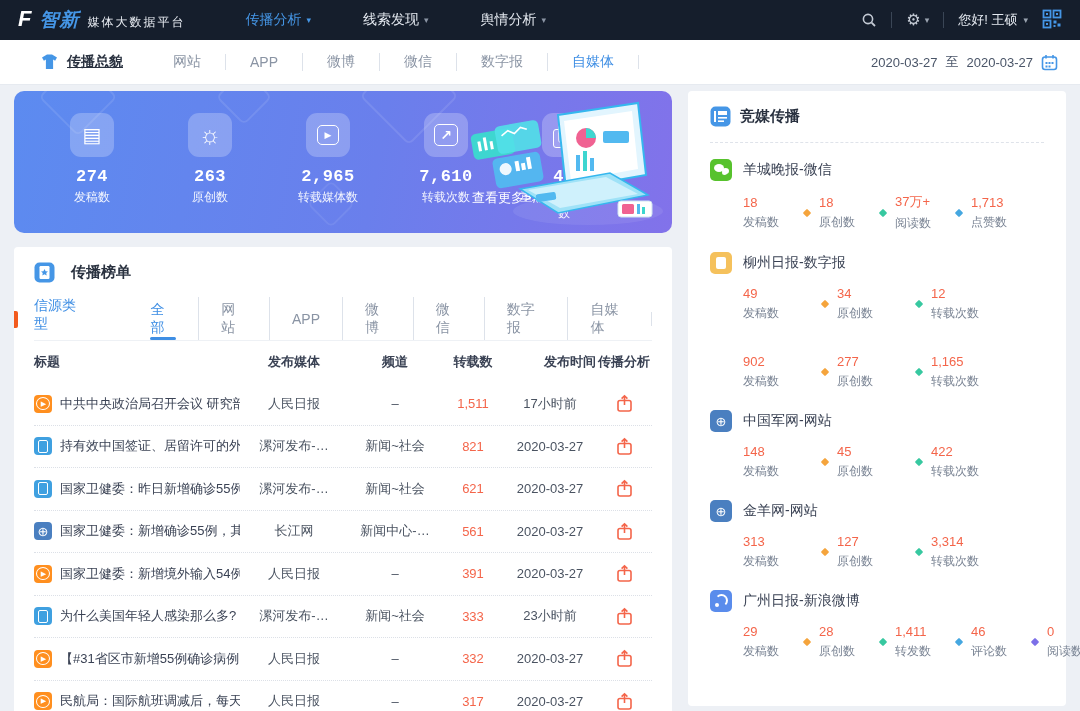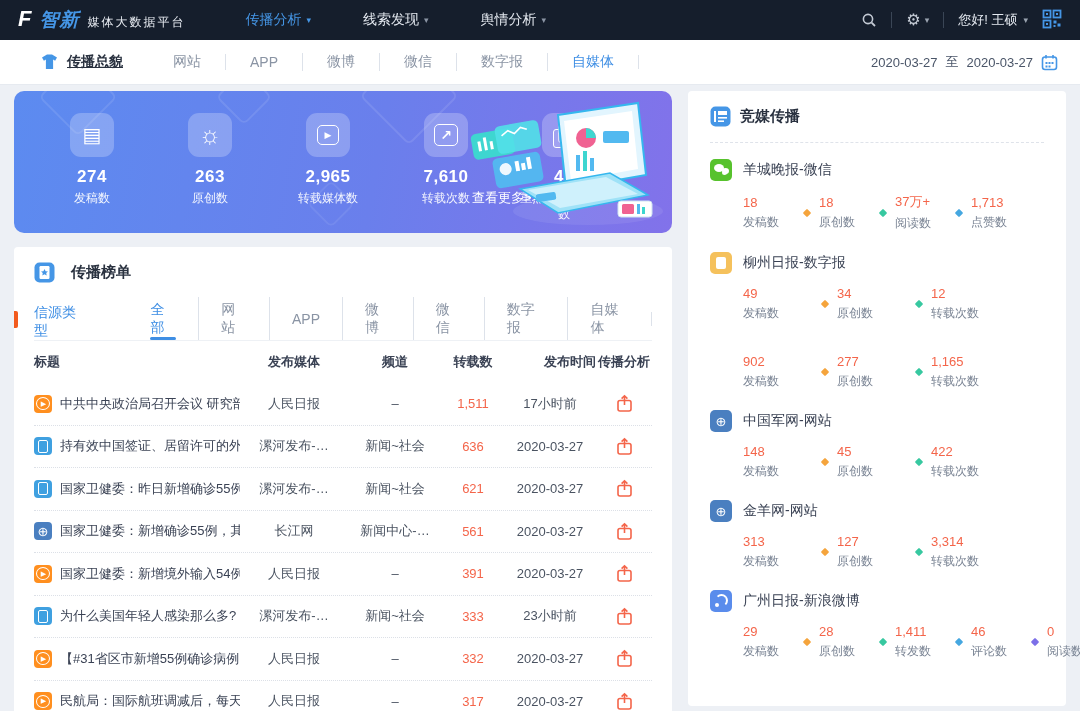--- a/index.html
+++ b/index.html
@@ -46,36 +46,36 @@
             background:linear-gradient(100deg,#5C8BF0 0%,#6A7FEC 55%,#8272EA 100%); color:#fff; }
   .deco { position:absolute; border:2px solid rgba(255,255,255,.10); transform:rotate(45deg); border-radius:6px; }
   .deco.d1 { width:56px; height:56px; left:36px; top:-22px; }
   .deco.d2 { width:40px; height:40px; left:210px; top:-14px; }
   .deco.d3 { width:70px; height:70px; left:360px; top:-30px; }
   .deco.d4 { width:34px; height:34px; left:300px; top:96px; border-color:rgba(255,255,255,.08); }
   .banner-stats { position:absolute; left:30px; top:22px; display:flex; gap:22px; }
   .b-stat { width:96px; display:flex; flex-direction:column; align-items:center; text-align:center; }
   .b-ic { width:44px; height:44px; border-radius:11px; background:rgba(255,255,255,.24); position:relative;
           display:flex; align-items:center; justify-content:center; margin-bottom:10px; }
-  .b-val { font-size:17px; font-weight:bold; letter-spacing:.5px; }
+  .b-val { font-size:17px; font-weight:bold; letter-spacing:.5px;font-family:Liberation Mono, monospace; }
   .b-lab { font-size:12px; margin-top:4px; color:rgba(255,255,255,.92); line-height:1.3; }
   .documents-icon::before { content:"▤"; color:#fff; font-size:20px; }
   .bulb-icon::before { content:"☼"; color:#fff; font-size:24px; }
   .video-frame-icon::before { content:"▶"; color:#fff; font-size:9px; border:1.6px solid #fff; border-radius:5px; padding:4px 7px; }
   .share-arrow-icon::before { content:"↗"; color:#fff; font-size:14px; font-weight:bold; border:1.6px solid #fff; border-radius:5px; padding:2px 5px; }
   .stacked-pages-icon::before { content:""; position:absolute; width:17px; height:17px; border:1.6px solid rgba(255,255,255,.65); border-radius:3px; top:11px; left:16px; }
   .stacked-pages-icon::after  { content:""; position:absolute; width:17px; height:17px; border:1.6px solid #fff; border-radius:3px; top:16px; left:11px; background:rgba(255,255,255,.1); }
   .banner-more { position:absolute; left:458px; bottom:26px; font-size:13px; color:#fff; cursor:pointer; }
   .banner-illo { position:absolute; right:4px; top:2px; }
 
   
   .ranking { margin-top:14px; min-height:470px; padding:0 20px 10px; position:relative; }
   .panel-head { display:flex; align-items:center; gap:16px; height:50px; }
   .panel-title { font-size:15px; font-weight:bold; color:#2A3240; }
-  .filter-row { display:flex; align-items:flex-end; height:44px; border-bottom:1px solid #EEF1F5; position:relative; }
+  .filter-row { display:flex; align-items:flex-start; height:44px; border-bottom:1px solid #EEF1F5; position:relative; }
   .filter-bar { position:absolute; left:-20px; top:14px; width:4px; height:17px; background:#F25A1E; border-radius:0 2px 2px 0; }
   .filter-label { color:#3E8EE4; font-size:14px; margin-right:40px; }
   .r-tabs { display:flex; align-items:center; height:100%; }
   .r-tab { font-size:14px; color:#8A94A4; padding:0 22px; cursor:pointer; height:100%; display:flex; align-items:center; position:relative; }
   .r-tab + .r-tab { border-left:1px solid #DDE2EA; }
   .r-tab.active { color:#3E8EE4; }
   .r-tab.active::after { content:""; position:absolute; left:22px; right:22px; bottom:0; height:3px; background:#3E8EE4; border-radius:2px; }
   .r-tabs::after { content:""; width:1px; height:14px; background:#DDE2EA; }
   .thead { display:flex; align-items:center; height:42px; color:#3A4254; font-size:13px; font-weight:bold; }
   .thead span:nth-child(1) { flex:1; text-align:left; }
@@ -356,21 +356,21 @@
     </span>
   </div>
 
   <div class="trow">
     <div class="cell-title">
       <span class="type-ic app-icon"></span>
       <span class="txt">持有效中国签证、居留许可的外…</span>
     </div>
     <span class="cell-media">漯河发布-…</span>
     <span class="cell-channel">新闻~社会</span>
-    <span class="cell-count">636</span>
+    <span class="cell-count">821</span>
     <span class="cell-time">2020-03-27</span>
     <span class="cell-action">
       <span class="analysis-btn">
         <svg width="17" height="19" viewBox="0 0 17 19">
           <rect x="2" y="6.5" width="13" height="10.5" rx="2" fill="none" stroke="#F4654A" stroke-width="1.6"></rect>
           <line x1="8.5" y1="2.2" x2="8.5" y2="11" stroke="#F4654A" stroke-width="1.6"></line>
           <polyline points="5.6,4.6 8.5,1.8 11.4,4.6" fill="none" stroke="#F4654A" stroke-width="1.6"></polyline>
         </svg>
       </span>
     </span>

